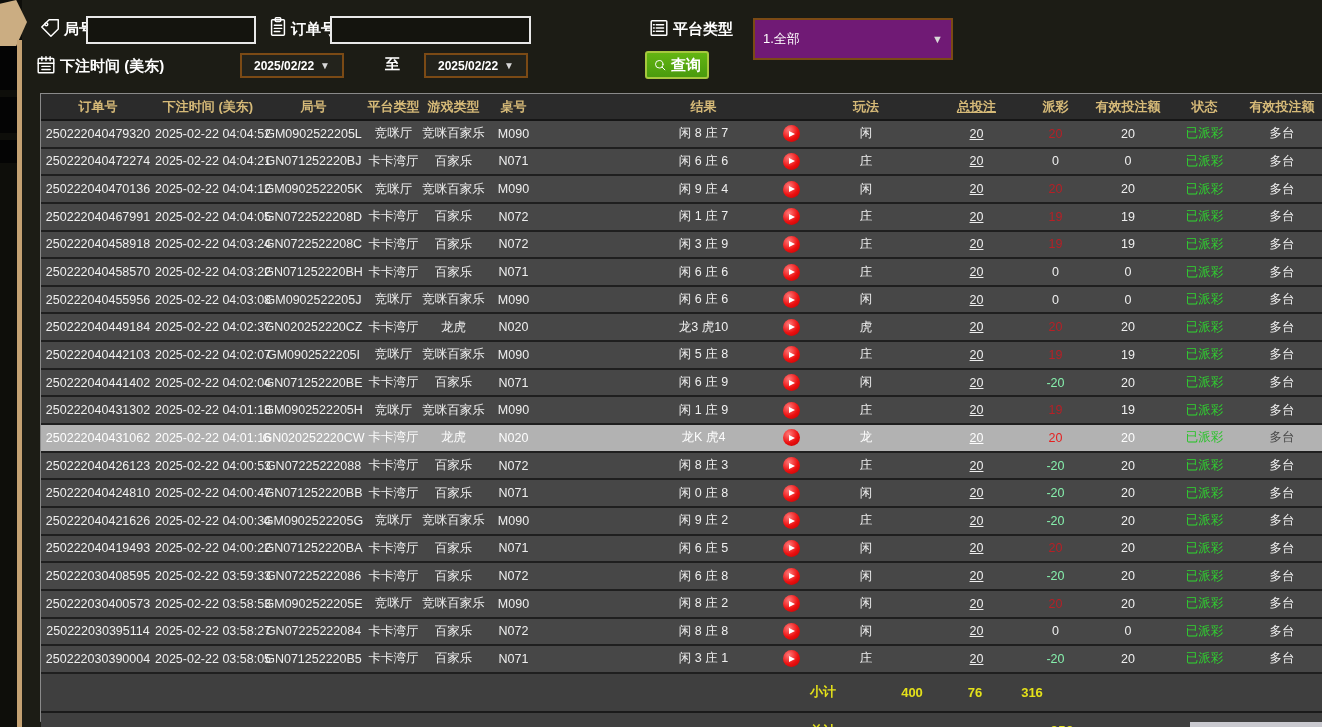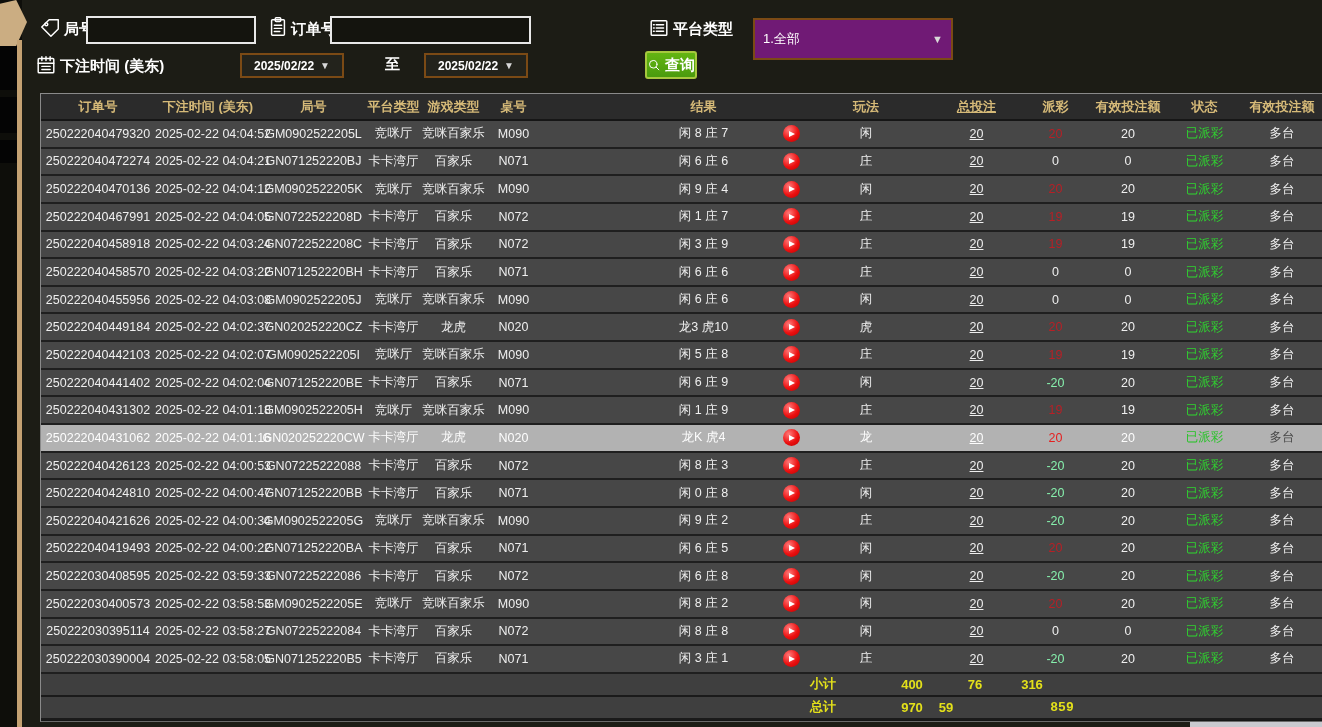--- a/index.html
+++ b/index.html
@@ -17,21 +17,21 @@
   .ficon svg{width:22px;height:22px;}
   .tinput{position:absolute;height:24px;background:#14140e;border:2px solid #e8e8e8;
           color:#fff;font-size:13px;padding:0 4px;box-sizing:content-box;}
   .dselect{position:absolute;background:#23231c;border:2px solid #7b4a15;color:#fff;
            font-size:12px;font-weight:bold;display:flex;align-items:center;justify-content:center;
            gap:6px;cursor:pointer;}
   .pselect{position:absolute;background:#701a75;border:2px solid #7b4a15;color:#fff;
            font-size:13px;display:flex;align-items:center;padding:8px 8px;cursor:pointer;}
   .pselect .arrow{margin-left:auto;color:#d8d8d8;font-size:11px;}
   .dselect .arrow{color:#d8d8d8;font-size:10px;}
-  .searchbtn{position:absolute;left:645px;top:51px;width:52px;height:28px;
+  .searchbtn{position:absolute;left:645px;top:51px;width:64px;height:28px;
              background:linear-gradient(#63b512,#4a9b0e);border:2px solid #a6c83e;border-radius:3px;
              color:#fff;font-size:15px;font-weight:bold;display:flex;align-items:center;
              justify-content:center;gap:3px;cursor:pointer;box-sizing:border-box;}
   
   .tablewrap{position:absolute;left:40px;top:93px;width:1282px;height:629px;
              border-left:1px solid #8a8a8a;border-top:1px solid #8a8a8a;border-bottom:1px solid #6a6a6a;
              box-sizing:border-box;background:#151515;}
   table{border-collapse:collapse;table-layout:fixed;width:1281px;}
   th{background:#2b2b2b;color:#d6ba78;font-size:13px;font-weight:bold;height:25px;
      border-bottom:2px solid #161616;white-space:nowrap;overflow:visible;text-align:center;padding:0;}
@@ -51,21 +51,21 @@
   td.status{color:#2fd32f;}
   tr.hl td.status{color:#27c427;}
   .play{width:17px;height:17px;border-radius:50%;display:inline-flex;align-items:center;
         justify-content:center;vertical-align:middle;cursor:pointer;
         background:radial-gradient(circle at 35% 30%,#ff7a7a,#ec1010 55%,#bb0000 100%);}
   .play i{display:block;width:0;height:0;border-left:6px solid #fff;
           border-top:3.5px solid transparent;border-bottom:3.5px solid transparent;margin-left:2px;}
   tr.foot{background:#3f3f3f;}
   tr.foot td{height:21px;border-bottom:2px solid #1a1a1a;}
   tr.foot.first td{border-top:2px solid #151515;}
-  .footwrap{position:relative;width:100%;height:21px;text-align:center;}
+  .footwrap{position:relative;width:100%;height:37px;text-align:center;}
   .fl{position:absolute;top:50%;transform:translate(-50%,-50%);color:#e4e11a;
       font-size:13px;font-weight:bold;}
   .bottom-strip{position:absolute;left:1190px;top:722px;width:132px;height:5px;background:#c9c9cf;}
   .icon-stroke{stroke:#fff;fill:none;stroke-width:1.6;stroke-linecap:round;stroke-linejoin:round;}
 </style>
 </head>
 <body>
 
 <div class="page">
   <div class="panel"></div>

